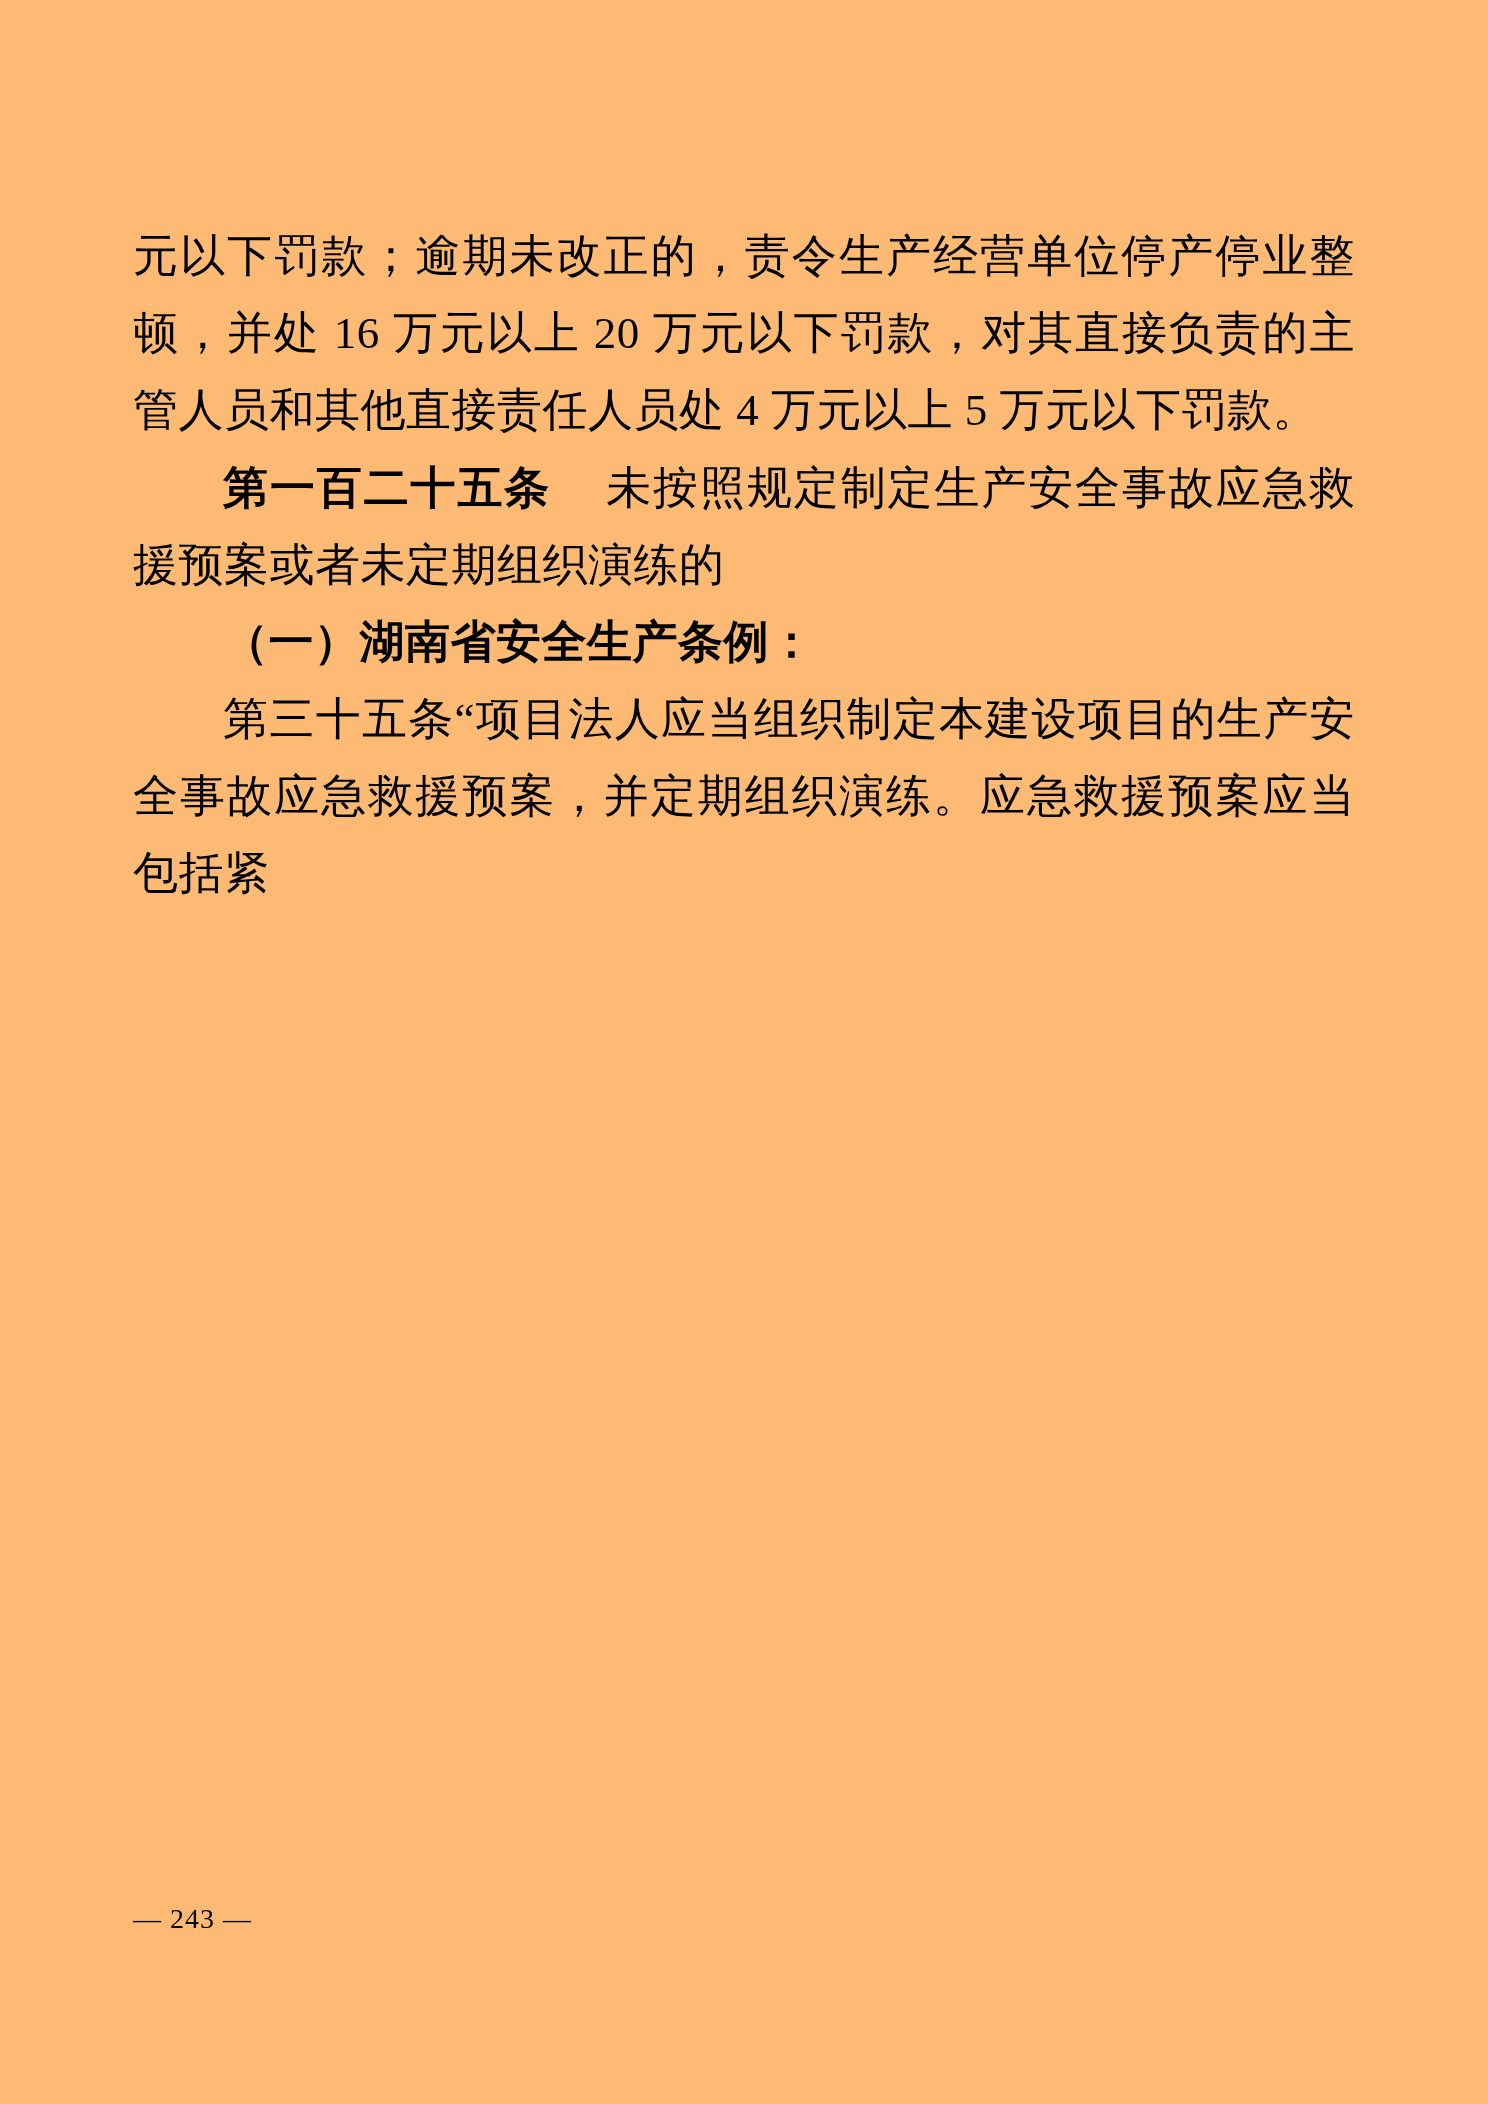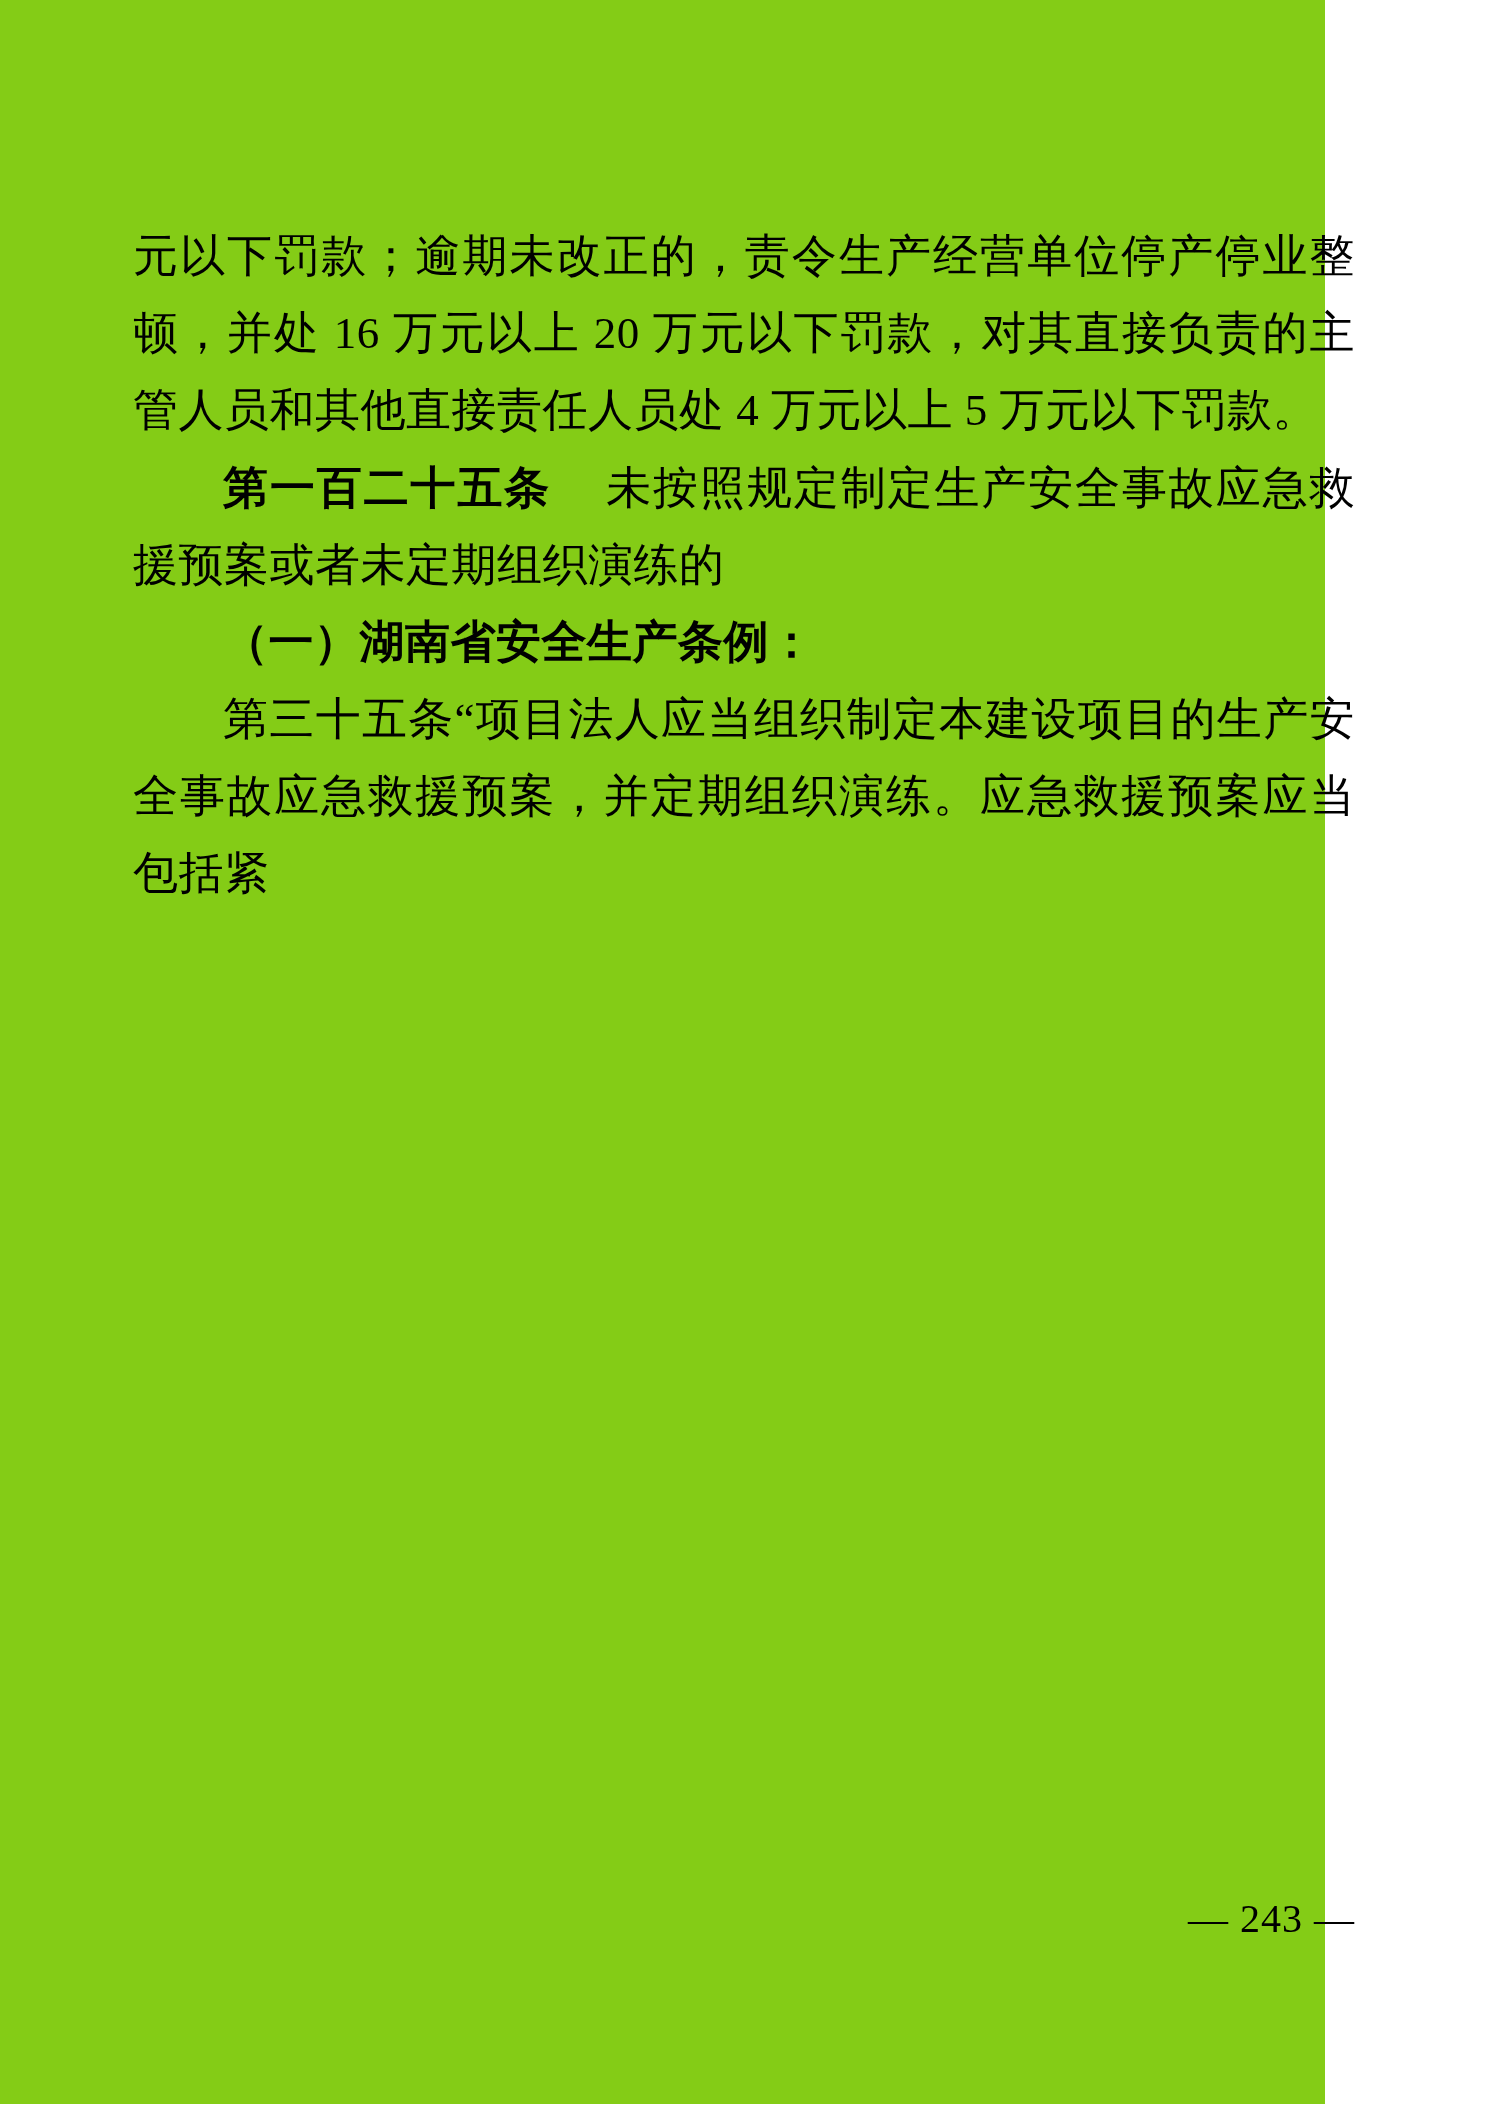--- a/index.html
+++ b/index.html
@@ -11,23 +11,23 @@
     height: 2104px;
     background: #ffffff;
     position: relative;
     overflow: hidden;
     font-family: "Liberation Serif", "DejaVu Serif", serif;
     color: #000000;
   }
   .page {
     position: absolute;
     top: 0; left: 0;
-    width: 1325px;
+    width: 1488px;
     height: 2104px;
-    background: #84cc16;
+    background: #fdba74;
   }
   .text-block {
     position: absolute;
     left: 133px;
     top: 218px;
     width: 1222px;
     font-size: 45px;
     line-height: 77px;
     text-align: justify;
     text-justify: inter-ideograph;
@@ -46,22 +46,22 @@
     margin-right: 55px;
   }
   .run-sub {
     font-weight: 700;
   }
   .footer {
     position: absolute;
     left: 133px;
     top: 1893px;
     width: 1222px;
-    text-align: right;
-    font-size: 40px;
+    text-align: left;
+    font-size: 28px;
     line-height: 52px;
     letter-spacing: 1px;
   }
 </style>
 </head>
 <body>
 
 <div class="page">
   <div class="text-block" id="text-block">
       <p><span>元以下罚款；逾期未改正的，责令生产经营单位停产停业整顿，并处 16 万元以上 20 万元以下罚款，对其直接负责的主管人员和其他直接责任人员处 4 万元以上 5 万元以下罚款。</span></p>

